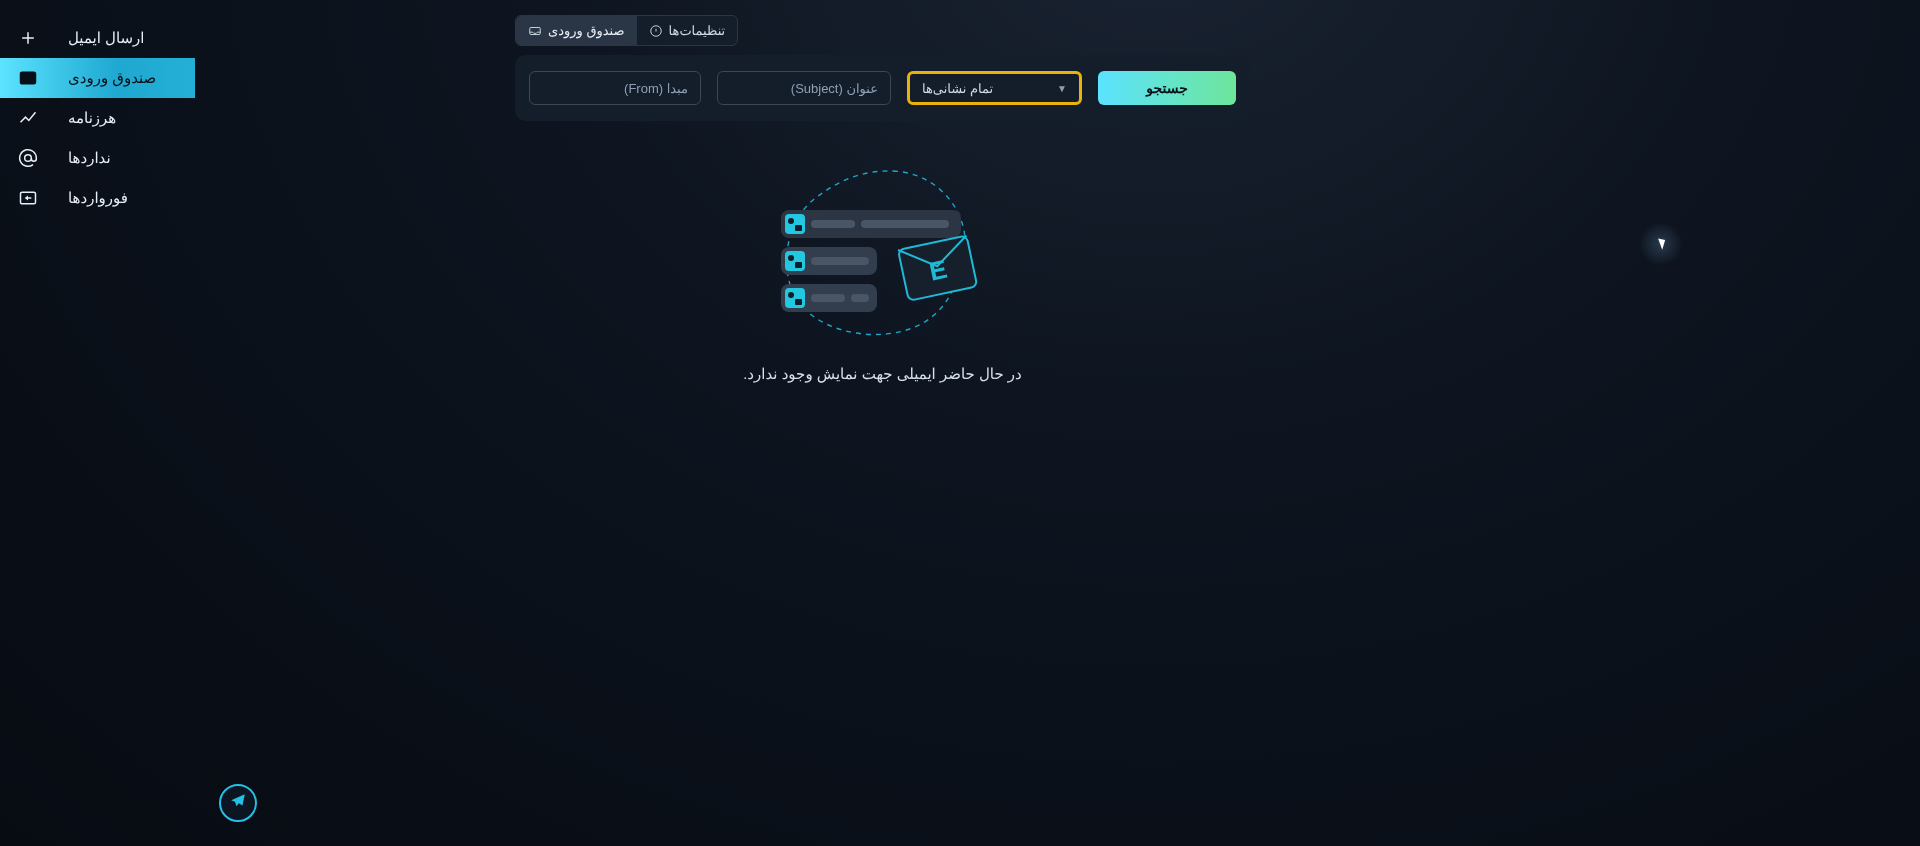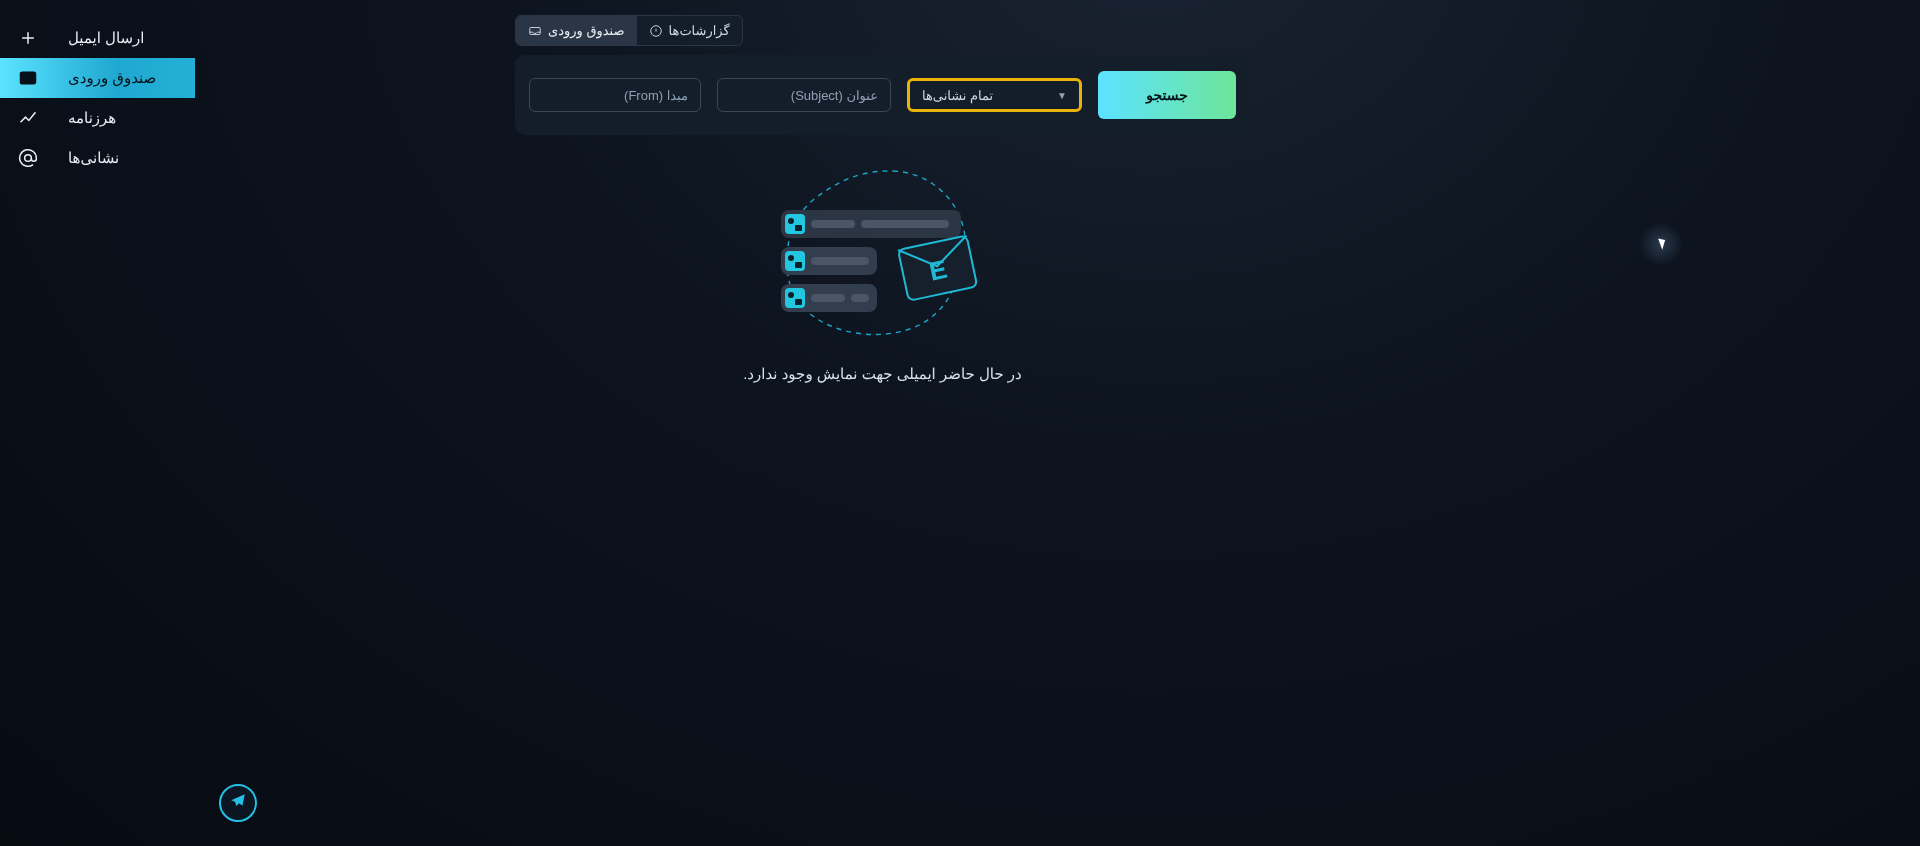--- a/index.html
+++ b/index.html
@@ -111,21 +111,21 @@
     align-items: center;
     justify-content: space-between;
     padding: 0 12px;
     font-size: 13px;
     color: #cfdae6;
     cursor: pointer;
   }
   .dropdown .caret { font-size: 10px; color:#8ea0b5; }
   .search-btn {
     flex: 0 0 138px;
-    height: 48px;
+    height: 34px;
     border-radius: 6px;
     border: none;
     background: linear-gradient(90deg, #5be3ff 0%, #6de59a 100%);
     color: #07131a;
     font-size: 14px;
     font-weight: 600;
     cursor: pointer;
   }
 
   
@@ -215,21 +215,30 @@
     </span>
     <span>هرزنامه</span>
   </div>
   <div class="side-item">
     <span class="side-icon">
       <svg viewBox="0 0 24 24">
           <circle cx="12" cy="12" r="4"></circle>
           <path d="M16 12v1a3 3 0 0 0 6 0v-1a10 10 0 1 0-4 8"></path>
         </svg>
     </span>
-    <span>نشانی‌ها</span>
+    <span>ندارد‌ها</span>
+  </div>
+  <div class="side-item">
+    <span class="side-icon">
+      <svg viewBox="0 0 24 24">
+          <rect x="3" y="5" width="18" height="14" rx="2"></rect>
+          <path d="M8 12l4-3v2h4v2h-4v2z" fill="#e8eef5" stroke="none"></path>
+        </svg>
+    </span>
+    <span>فورواردها</span>
   </div>
 </nav>
 
 <main class="main">
 
   <div class="tabs">
     <div class="tab active">
       <span class="tab-ic">
         <svg viewBox="0 0 24 24">
             <rect x="3" y="6" width="18" height="12" rx="2"></rect>
@@ -238,21 +247,21 @@
       </span>
       <span>صندوق ورودی</span>
     </div>
     <div class="tab">
       <span class="tab-ic">
         <svg viewBox="0 0 24 24">
             <circle cx="12" cy="12" r="9"></circle>
             <path d="M12 8v5M12 16h.01"></path>
           </svg>
       </span>
-      <span>گزارشات‌ها</span>
+      <span>تنظیمات‌ها</span>
     </div>
   </div>
 
   <div class="searchbar">
     <input class="inp from" type="text" placeholder="مبدا (From)" style="">
     <input class="inp subject" type="text" placeholder="عنوان (Subject)" style="">
     <div class="dropdown">
       <span>تمام نشانی‌ها</span>
       <span class="caret">▼</span>
     </div>

